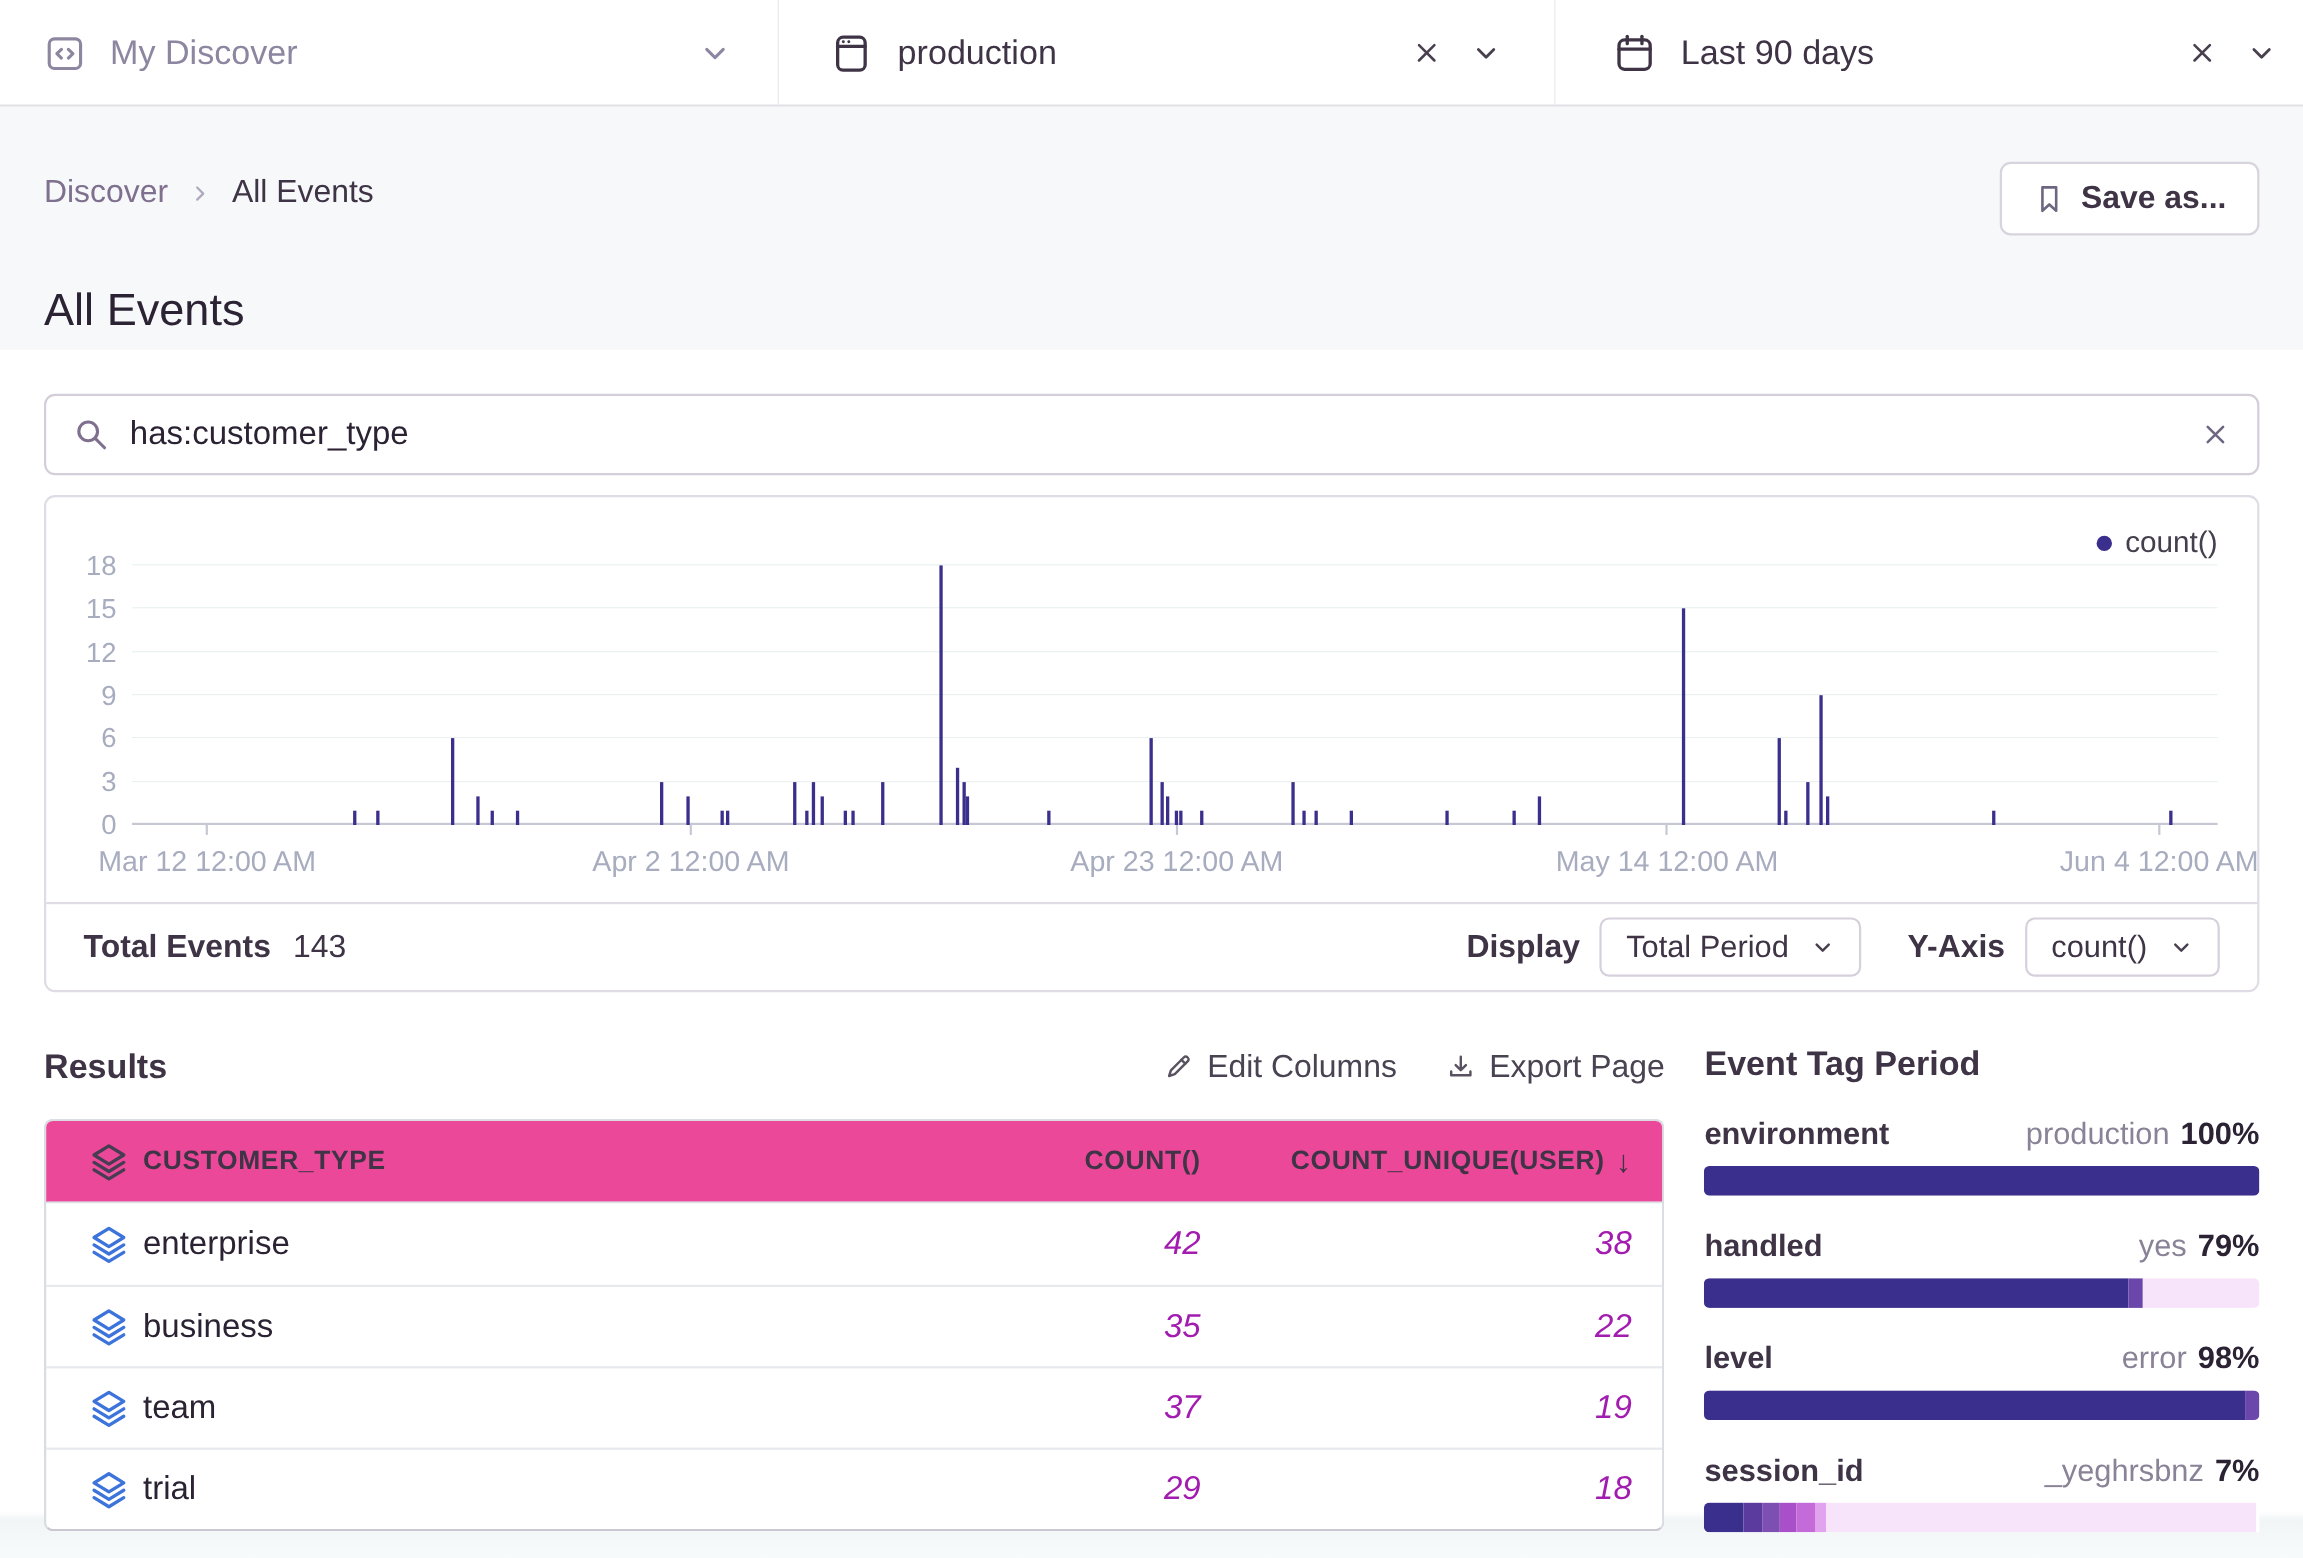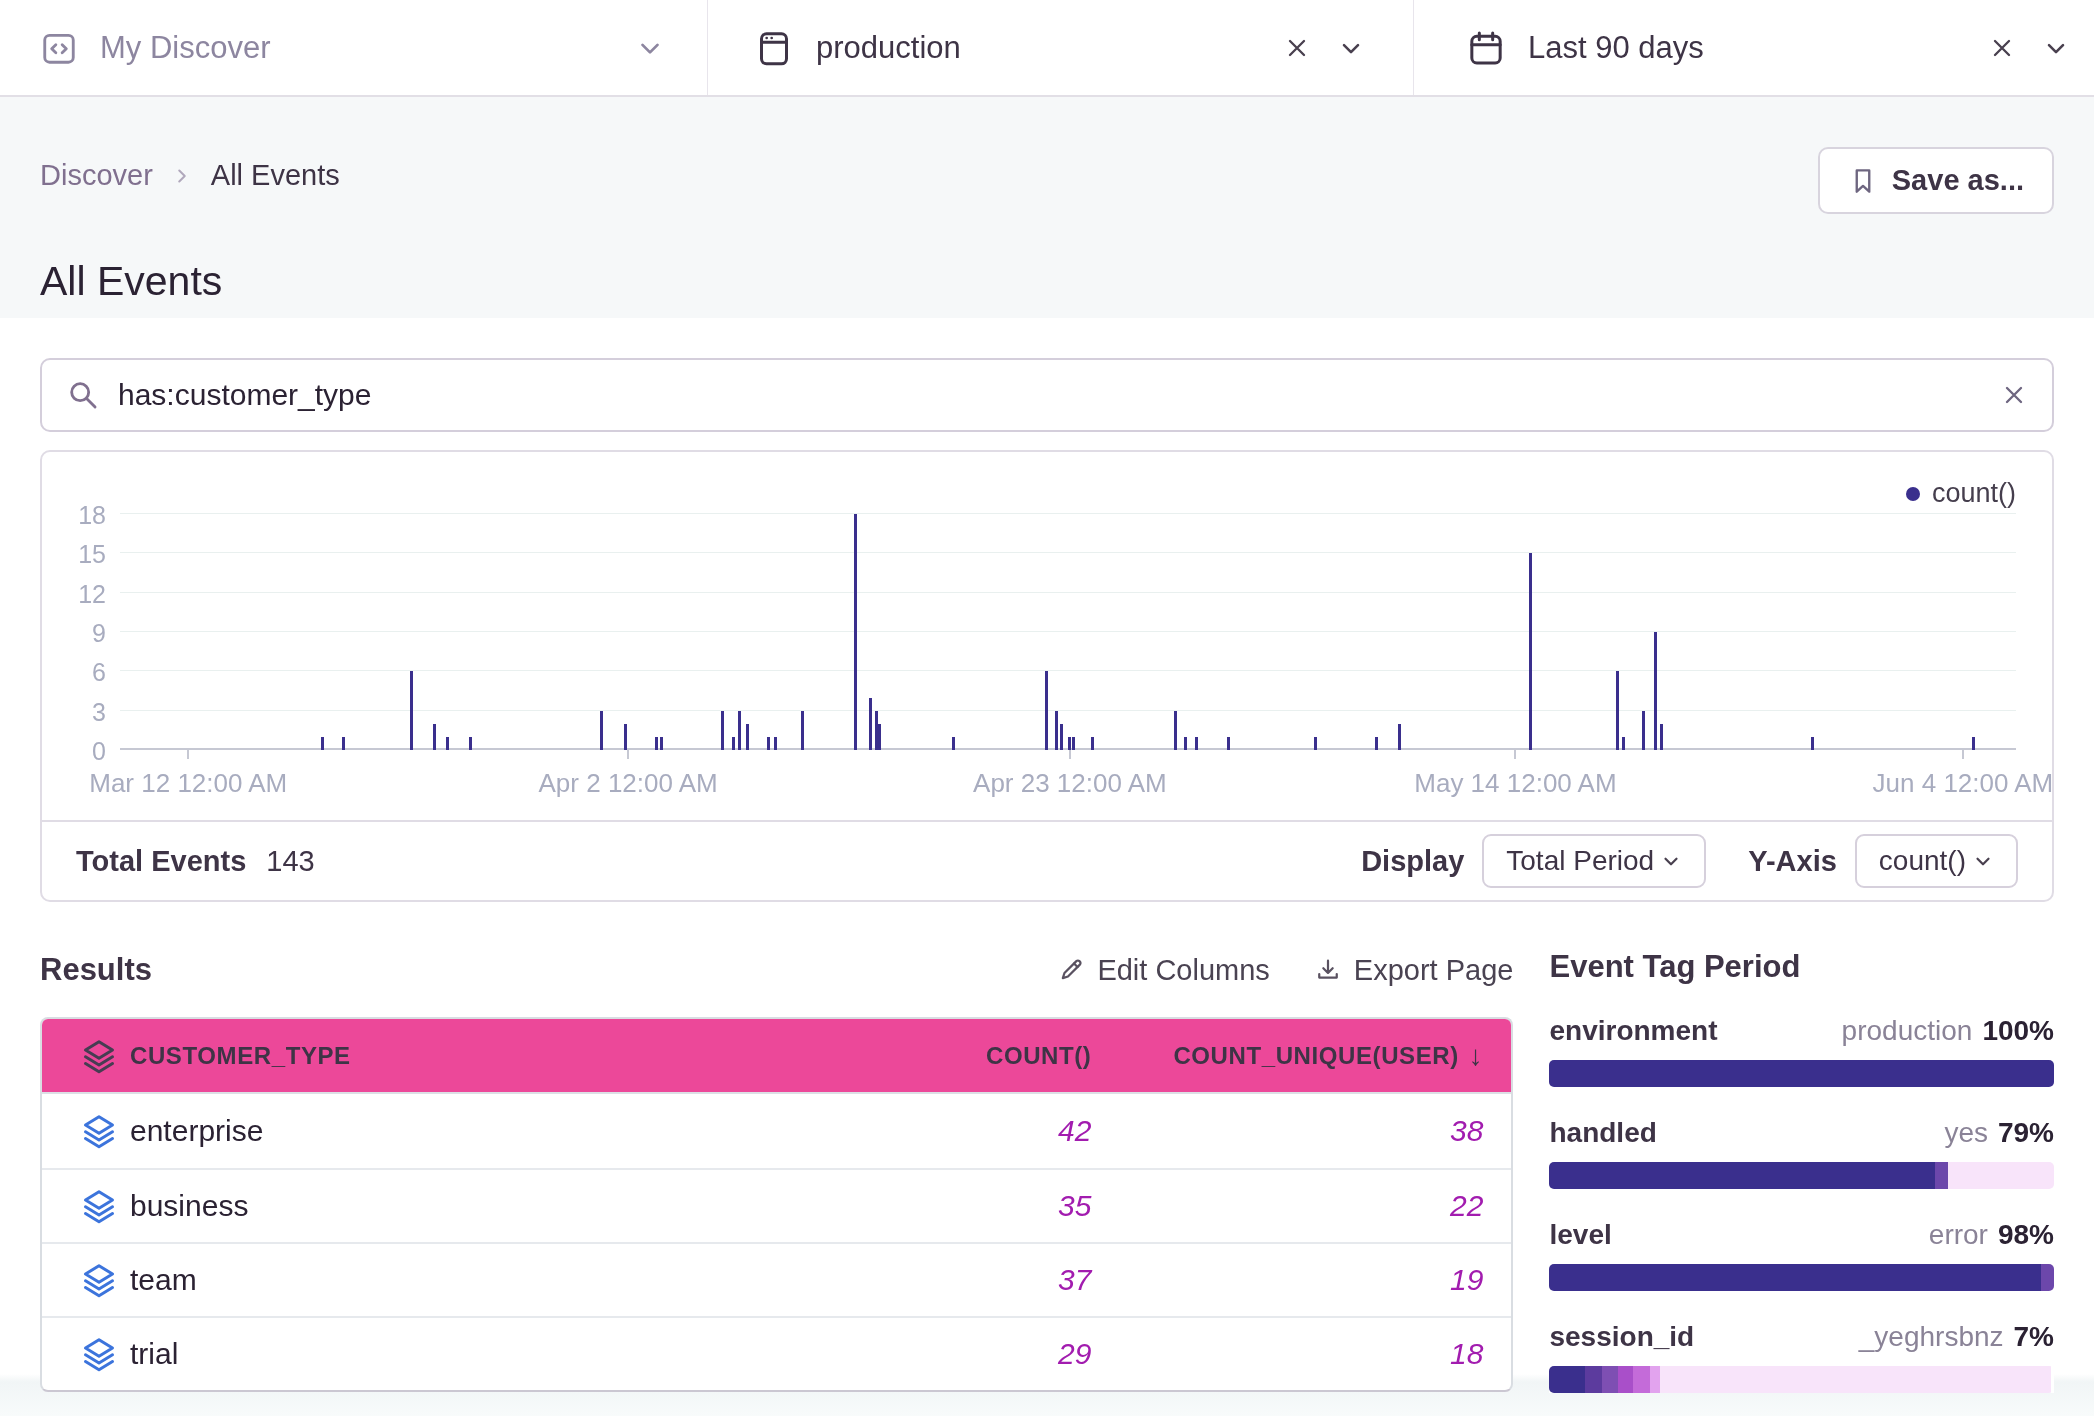--- a/index.html
+++ b/index.html
@@ -101,21 +101,21 @@
 
   .chart-footer {
     display: flex; align-items: center;
     height: 80px; border-top: 2px solid #E0DCE5; padding: 0 34px;
     font-size: 29px;
   }
   .tf-label { font-weight: bold; color: #3E3446; }
   .tf-value { color: #3E3446; margin-left: 20px; }
   .footer-right { display: flex; align-items: center; margin-left: auto; gap: 18px; justify-content: flex-end; }
   .dd-btn {
-    display: flex; align-items: center; gap: 6px;
+    display: flex; align-items: center; gap: 20px;
     background: #fff; border: 2px solid #D6D0DC; border-radius: 9px;
     height: 54px; padding: 0 22px; font-size: 28px; color: #3E3446; cursor: pointer;
     white-space: nowrap;
   }
   .dd-gap { margin-left: 24px; }
 
   
   .results-area { display: flex; align-items: flex-start; margin-top: 47px; }
   .results-left { width: 1688px; }
   .results-head { display: flex; align-items: center; height: 42px; }

